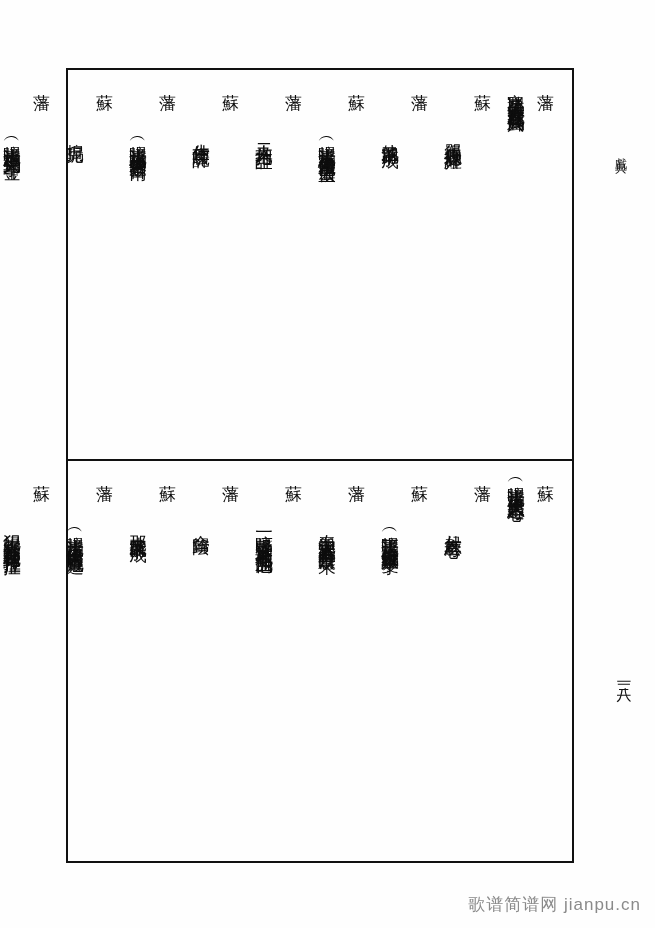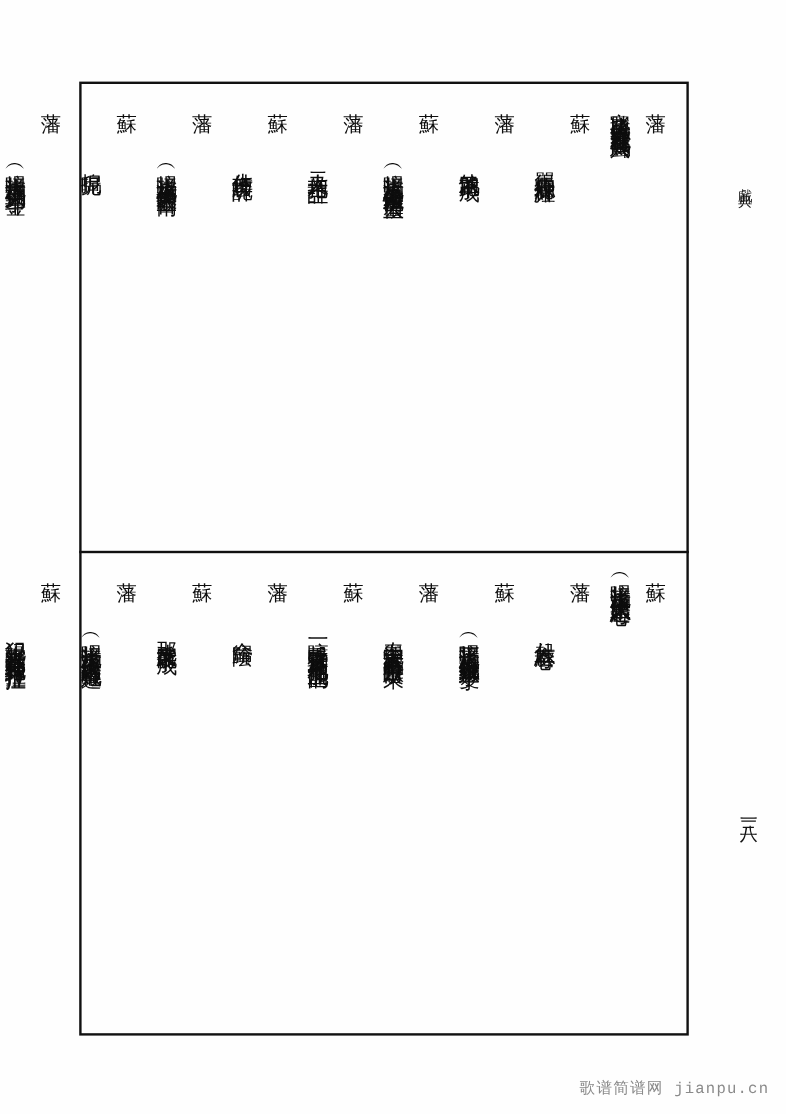--- a/index.html
+++ b/index.html
@@ -120,23 +120,23 @@
     white-space: nowrap;
     padding-top: 50px;
   }
   .entry .text-col.noindent {
     padding-top: 0px;
   }
   .watermark {
     position: absolute;
     right: 14px;
     bottom: 12px;
-    font-size: 13px;
+    font-size: 17px;
     color: #8a8a8a;
-    font-family: Liberation Mono, monospace;
+    font-family: Liberation Sans, sans-serif;
     letter-spacing: 1px;
   }
 </style>
 </head>
 <body>
 
 <div class="page">
 
   <div class="corner-label">戲典</div>
   <div class="page-number">三一八</div>

